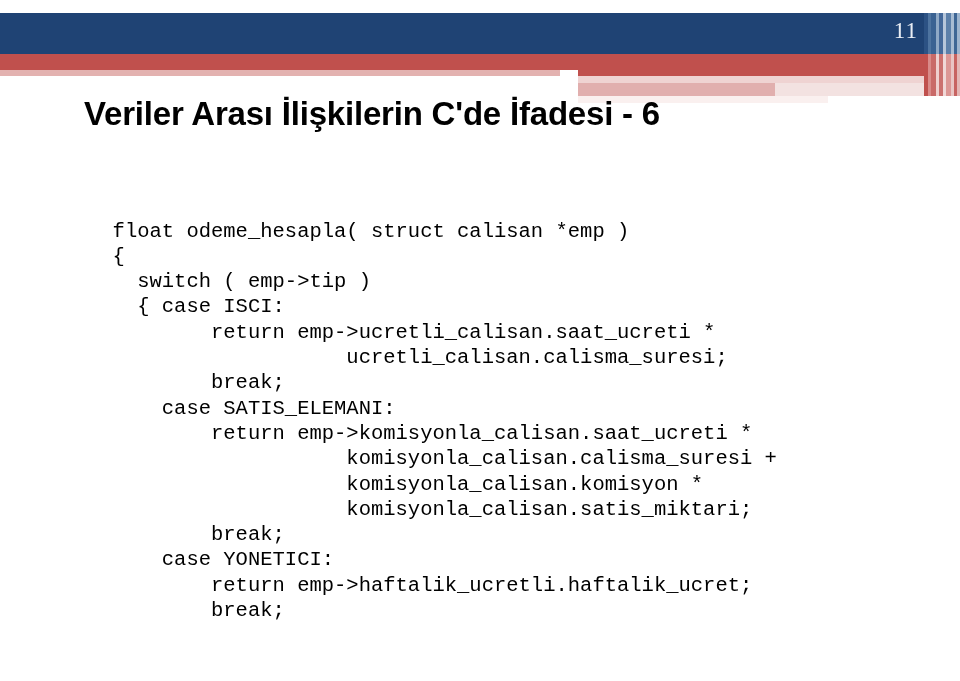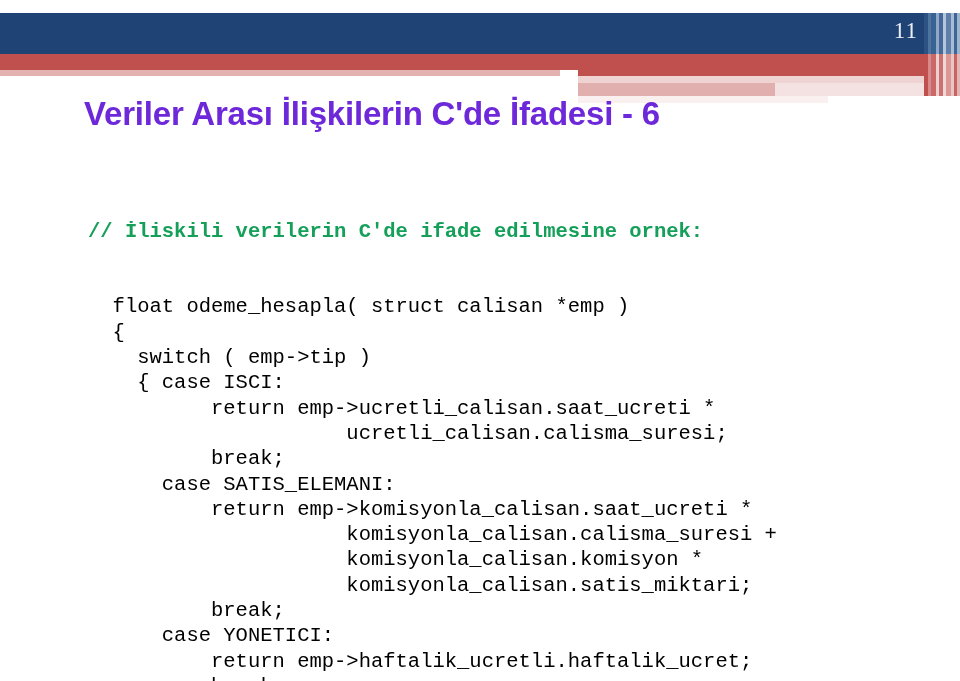--- a/index.html
+++ b/index.html
@@ -136,21 +136,21 @@
   }
 
   
   .title {
     position: absolute;
     left: 84px;
     top: 95px;
     font-family: "Liberation Sans", sans-serif;
     font-size: 33px;
     font-weight: bold;
-    color: #6d28d9;
+    color: #000000;
     letter-spacing: -0.2px;
     white-space: nowrap;
   }
 
   
   .code {
     position: absolute;
     left: 88px;
     top: 168px;
     font-family: "Liberation Mono", "DejaVu Sans Mono", monospace;
@@ -211,19 +211,18 @@
           <div class="stripe" style="left: 33px; width: 3px; top: 41px; height: 42px; background: rgb(227, 182, 181); position: absolute;"></div>
         </div>
     </div>
 
     <div class="page-number">11</div>
   </div>
 
   <div class="title">Veriler Arası İlişkilerin C'de İfadesi - 6</div>
 
   <div class="code">
-    <div class="line comment">// İliskili verilerin C'de ifade edilmesine ornek:</div>
     <div id="code-lines"><div class="line">  float odeme_hesapla( struct calisan *emp )</div><div class="line">  {</div><div class="line">    switch ( emp-&gt;tip )</div><div class="line">    { case ISCI:</div><div class="line">          return emp-&gt;ucretli_calisan.saat_ucreti *</div><div class="line">                     ucretli_calisan.calisma_suresi;</div><div class="line">          break;</div><div class="line">      case SATIS_ELEMANI:</div><div class="line">          return emp-&gt;komisyonla_calisan.saat_ucreti *</div><div class="line">                     komisyonla_calisan.calisma_suresi +</div><div class="line">                     komisyonla_calisan.komisyon *</div><div class="line">                     komisyonla_calisan.satis_miktari;</div><div class="line">          break;</div><div class="line">      case YONETICI:</div><div class="line">          return emp-&gt;haftalik_ucretli.haftalik_ucret;</div><div class="line">          break;</div></div>
     
     
   </div>
 
 </div>
 
 </body></html>

